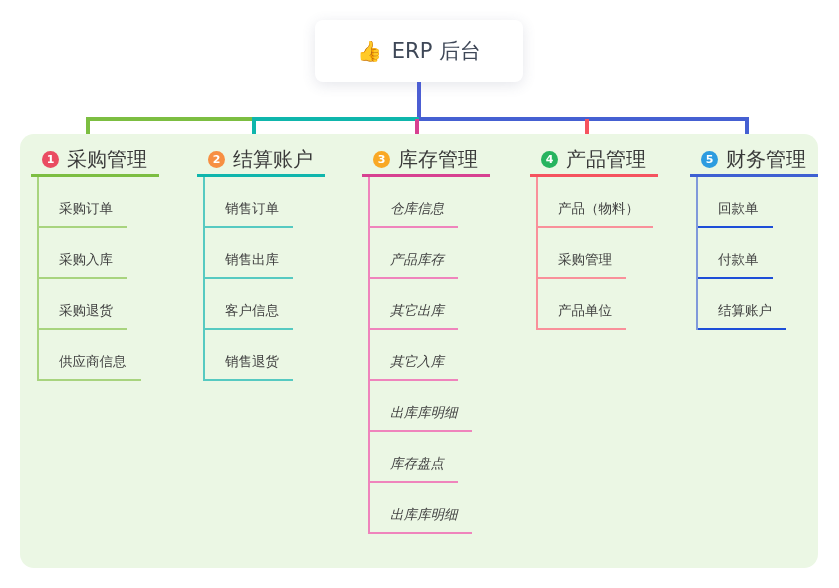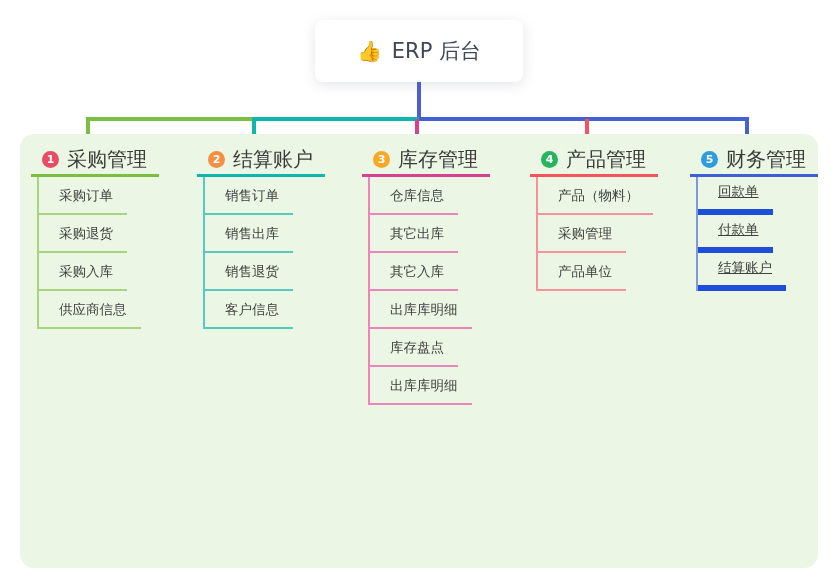--- a/index.html
+++ b/index.html
@@ -60,30 +60,30 @@
   .b3 .badge{background:#f9a825;}
   .b4 .badge{background:#27b45f;}
   .b5 .badge{background:#2d9ce0;}
   .branch-label{font-size:20px;color:#3a3a3a;}
   .children{margin-left:6px;}
   .b1 .children{border-left:2px solid #a8d47e;}
   .b2 .children{border-left:2px solid #56cac1;}
   .b3 .children{border-left:2px solid #ef84bc;}
   .b4 .children{border-left:2px solid #f9909a;}
   .b5 .children{border-left:2px solid #8099da;}
-  .child{height:38px;display:flex;align-items:flex-end;}
+  .child{height:51px;display:flex;align-items:flex-end;}
   .child span{
     font-size:13.5px;color:#404040;white-space:nowrap;cursor:pointer;
     padding:0 14px 8px 20px;
   }
   .b1 .child span{border-bottom:2px solid #a8d47e;}
   .b2 .child span{border-bottom:2px solid #56cac1;}
-  .b3 .child span{border-bottom:2px solid #ef84bc;}
+  .b3 .child span{border-bottom:2px solid #ef84bc;font-style:italic;}
   .b4 .child span{border-bottom:2px solid #f9909a;}
-  .b5 .child span{border-bottom:6px solid #1d4ed8;text-decoration:underline;}
+  .b5 .child span{border-bottom:2px solid #1d4ed8;}
 </style>
 </head>
 <body>
 
 <div class="stage">
 
   <div class="root-node">
     <span class="root-icon">👍</span>
     <span>ERP 后台</span>
   </div>
@@ -103,62 +103,65 @@
   <div class="branch b1">
     <div class="branch-title">
       <span class="badge">1</span>
       <span class="branch-label">采购管理</span>
     </div>
     <div class="children">
       <div class="child">
           <span>采购订单</span>
         </div>
       <div class="child">
+          <span>采购入库</span>
+        </div>
+      <div class="child">
           <span>采购退货</span>
-        </div>
-      <div class="child">
-          <span>采购入库</span>
         </div>
       <div class="child">
           <span>供应商信息</span>
         </div>
     </div>
   </div>
 
   <div class="branch b2">
     <div class="branch-title">
       <span class="badge">2</span>
       <span class="branch-label">结算账户</span>
     </div>
     <div class="children">
       <div class="child">
           <span>销售订单</span>
         </div>
       <div class="child">
           <span>销售出库</span>
         </div>
       <div class="child">
+          <span>客户信息</span>
+        </div>
+      <div class="child">
           <span>销售退货</span>
-        </div>
-      <div class="child">
-          <span>客户信息</span>
         </div>
     </div>
   </div>
 
   <div class="branch b3">
     <div class="branch-title">
       <span class="badge">3</span>
       <span class="branch-label">库存管理</span>
     </div>
     <div class="children">
       <div class="child">
           <span>仓库信息</span>
         </div>
       <div class="child">
+          <span>产品库存</span>
+        </div>
+      <div class="child">
           <span>其它出库</span>
         </div>
       <div class="child">
           <span>其它入库</span>
         </div>
       <div class="child">
           <span>出库库明细</span>
         </div>
       <div class="child">
           <span>库存盘点</span>

